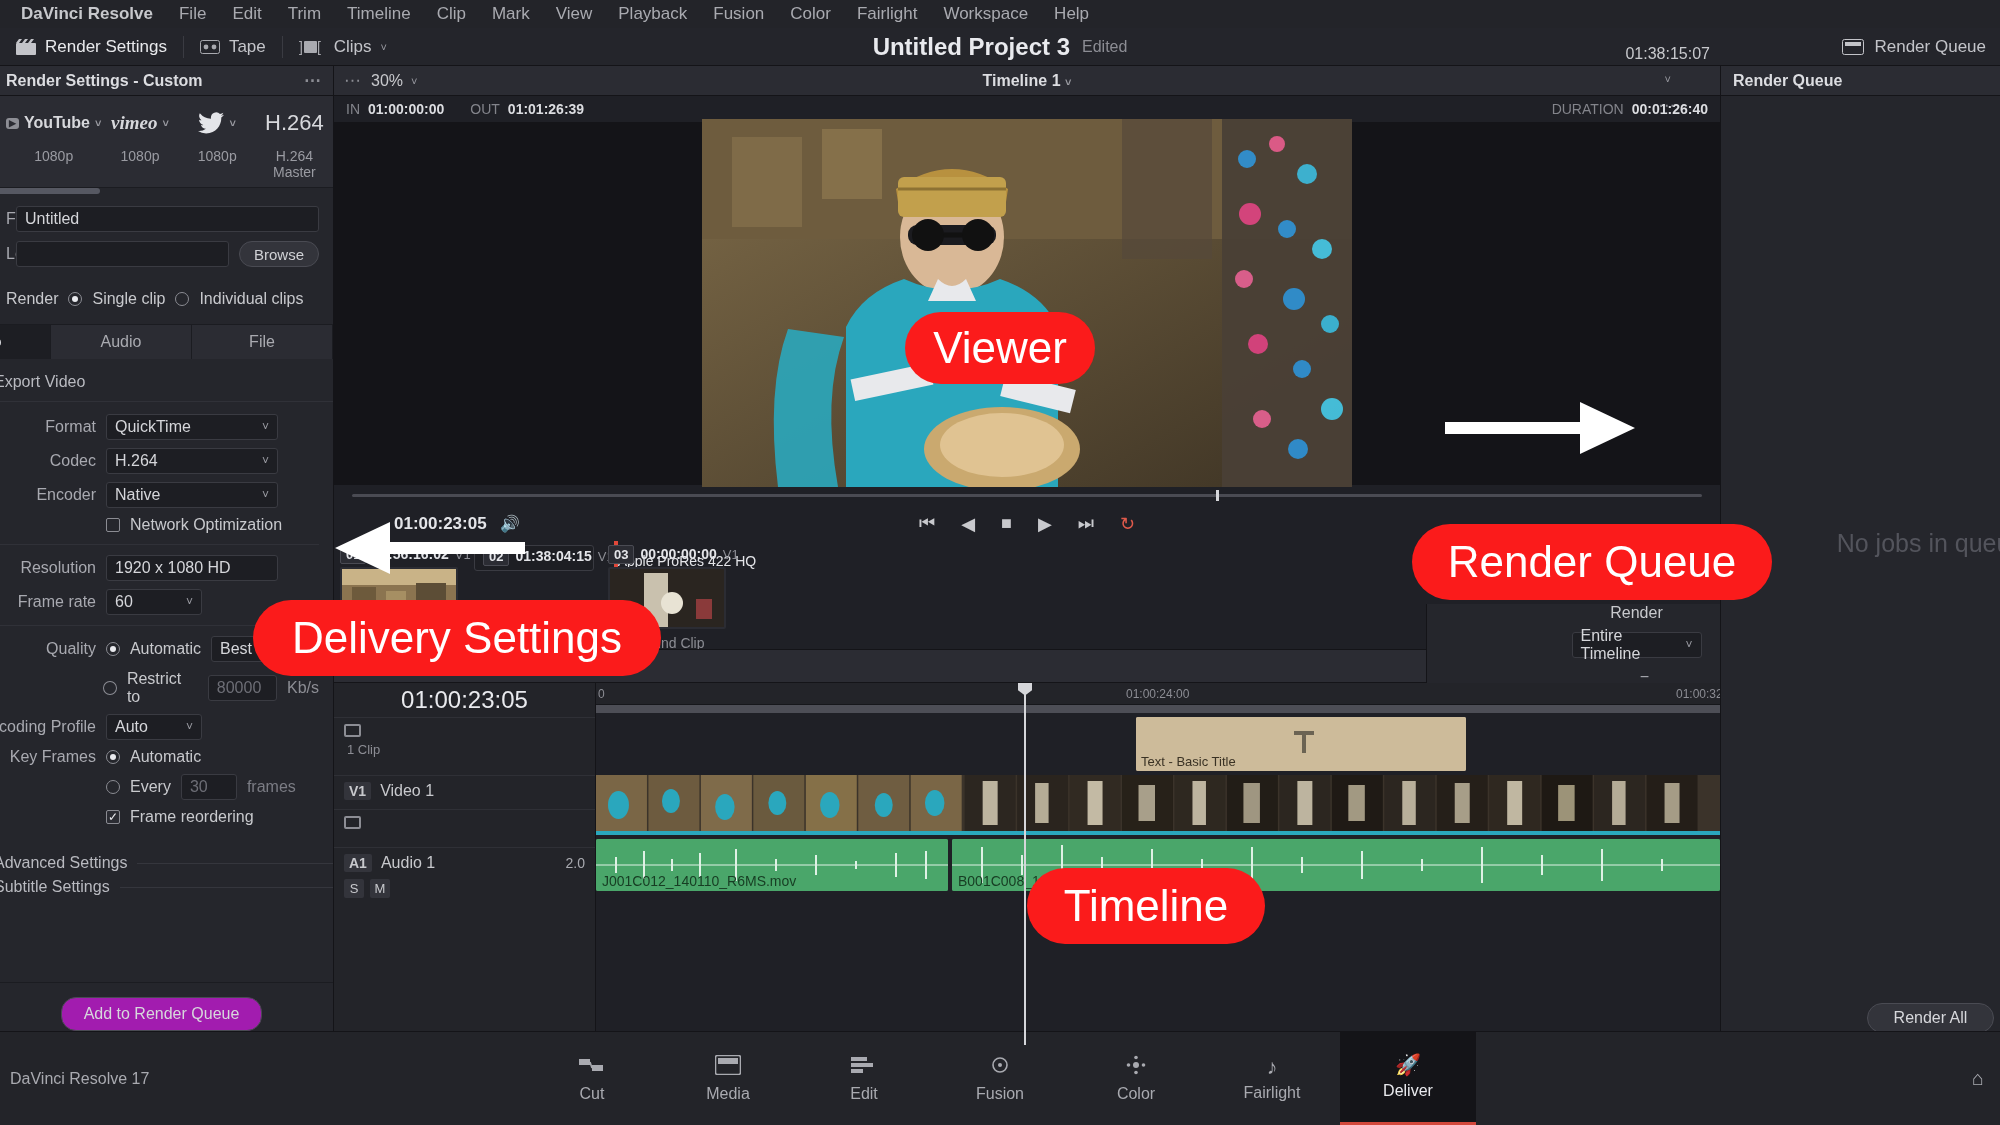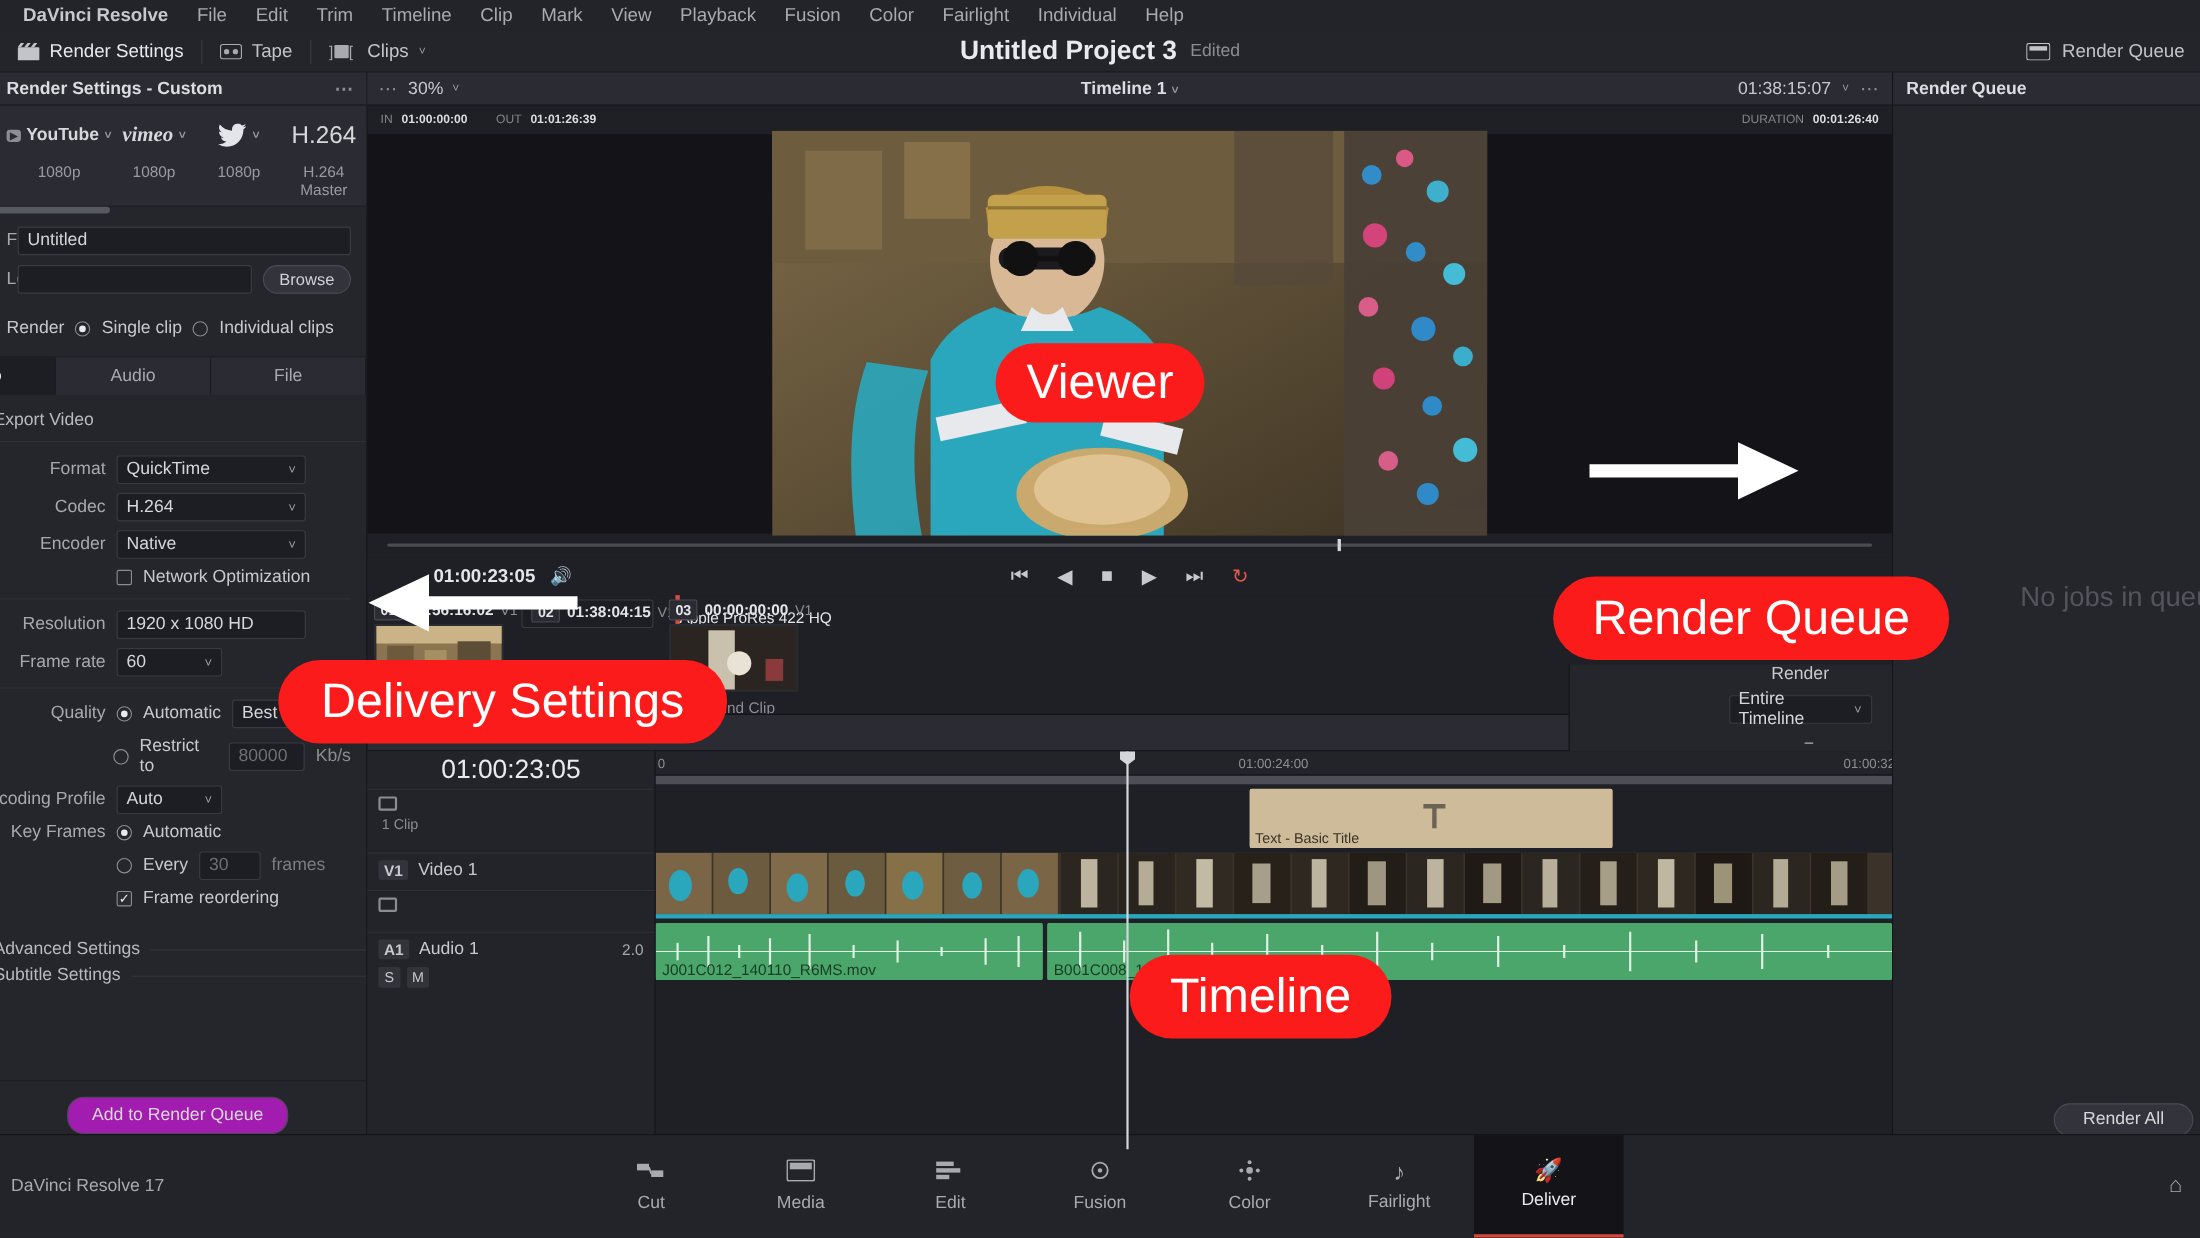--- a/index.html
+++ b/index.html
@@ -85,23 +85,23 @@
   .btn-queue { height:20px; padding:16px 22px; background:#a21caf; border:1px solid #4a4b53;
     border-radius:15px; font-size:16px; color:#d7d8dc; display:flex; align-items:center; }
 
   
   .center { flex:1; display:flex; flex-direction:column; background:#1f2026; min-width:0; }
   .viewer-head { height:30px; background:#2b2c33; display:flex; align-items:center;
     border-bottom:1px solid #141418; font-size:16px; padding:0 10px; position:relative; }
   .vh-left { display:flex; align-items:center; gap:8px; }
   .vh-title { position:absolute; left:0; right:0; text-align:center; font-weight:700;
     color:#dcdde1; pointer-events:none; }
-  .vh-right { margin-left:auto; display:flex; align-items:center; gap:10px; z-index:2; }
-
-  .io-row { height:26px; display:flex; align-items:center; font-size:11px; padding:0 12px;
+  .vh-right { margin-left:auto; display:flex; align-items:center; gap:10px; z-index:2;flex-direction:column; }
+
+  .io-row { height:26px; display:flex; align-items:center; font-size:14px; padding:0 12px;
     background:#1f2026; gap:8px; }
   .io-row .k { color:#83848b; }
   .io-row .v { color:#dcdde1; font-weight:600; }
 
   .viewer { flex:1; display:flex; align-items:center; justify-content:center;
     background:#141418; position:relative; min-height:0; }
   .vimg { width:650px; height:368px; position:relative; overflow:hidden;
     background:linear-gradient(180deg,#6b5a3e,#3a2f22); }
 
   .scrub { height:22px; background:#1f2026; display:flex; align-items:center; padding:0 18px; }
@@ -205,21 +205,21 @@
   <span class="mi">Edit</span>
   <span class="mi">Trim</span>
   <span class="mi">Timeline</span>
   <span class="mi">Clip</span>
   <span class="mi">Mark</span>
   <span class="mi">View</span>
   <span class="mi">Playback</span>
   <span class="mi">Fusion</span>
   <span class="mi">Color</span>
   <span class="mi">Fairlight</span>
-  <span class="mi">Individual</span>
+  <span class="mi">Workspace</span>
   <span class="mi">Help</span>
 </div>
 
 <div class="toolbar">
   <div class="tb-group active">
     <span class="ico">
       <svg width="20" height="16" viewBox="0 0 20 16">
           <rect x="0" y="4" width="20" height="12" rx="1" fill="#c3c4c9"></rect>
           <path d="M0 4 L3 0 L6 0 L3 4 Z M6 4 L9 0 L12 0 L9 4 Z M12 4 L15 0 L18 0 L15 4 Z" fill="#c3c4c9"></path>
         </svg>

